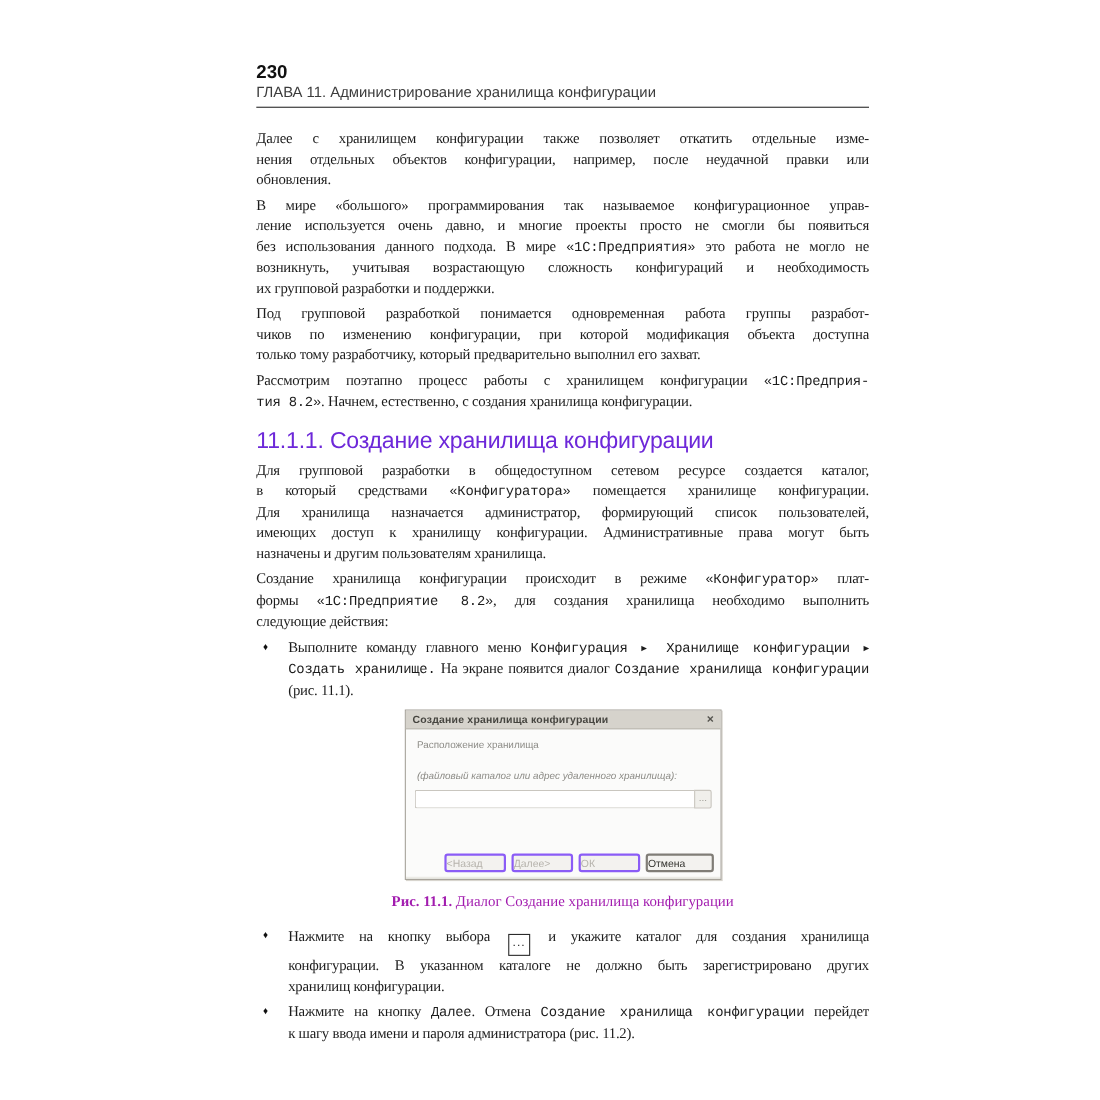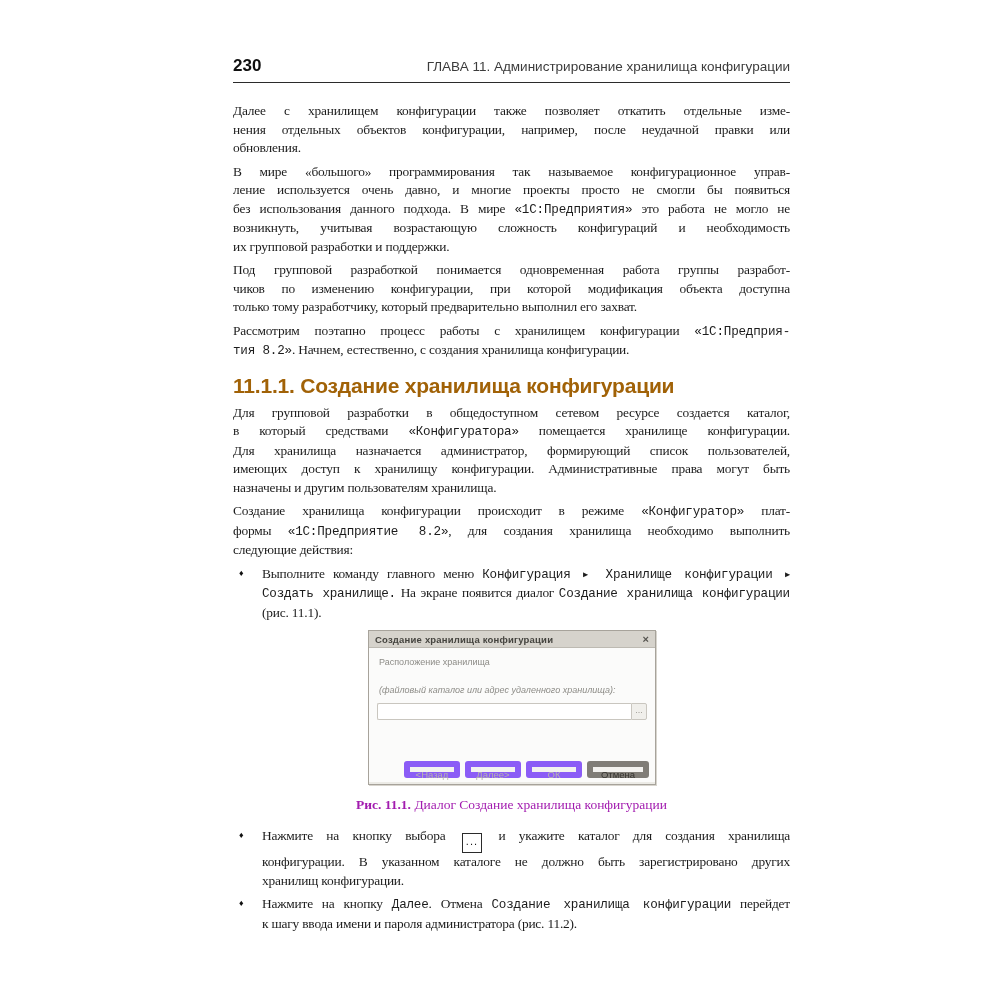--- a/index.html
+++ b/index.html
@@ -2,39 +2,39 @@
 <html><head>
 <meta charset="utf-8">
 <style>
   html,body{margin:0;padding:0;background:#ffffff;}
   body{width:1000px;height:1000px;position:relative;overflow:hidden;
        font-family:"Liberation Serif",serif;color:#1c1c1c;}
   .column{position:absolute;left:233px;top:0;width:557px;}
 
   
   .pagehead{margin-top:56px;display:flex;justify-content:space-between;align-items:baseline;
-            font-family:"Liberation Sans",sans-serif;}
+            font-family:"Liberation Sans",sans-serif;flex-direction:column;}
   .pagenum{font-weight:bold;font-size:17px;color:#101010;}
   .chapter{font-size:13.5px;color:#3c3c3c;}
   .rule{border-top:1.6px solid #2b2b2b;margin-top:6px;}
 
   
   .para{font-size:13.4px;margin-top:5px;letter-spacing:-0.2px;}
   #article-top .para:first-child{margin-top:19px;}
   #article-bottom .para:first-child{margin-top:14px;}
   .line{line-height:18.5px;text-align:justify;text-align-last:justify;}
   .line.last{text-align-last:left;}
   .run.ui{font-family:Liberation Mono, monospace;font-size:12.6px;}
   .run.b{font-weight:bold;}
   .run.arrow{font-size:8.5px;vertical-align:1.5px;}
   .run.inline-btn{display:inline-block;border:1.3px solid #2b2b2b;background:#fff;
       font-family:"Liberation Sans",sans-serif;font-size:11px;line-height:9px;
       padding:3px 3px 6px;margin:0 3px;vertical-align:-5px;letter-spacing:1px;}
-  .h2{font-family:"Liberation Sans",sans-serif;font-weight:bold;font-size:21px;
-      line-height:25px;color:#a16207;margin:12px 0 6px;letter-spacing:-0.2px;}
+  .h2{font-family:"Liberation Sans",sans-serif;font-weight:normal;font-size:21px;
+      line-height:25px;color:#6d28d9;margin:12px 0 6px;letter-spacing:-0.2px;}
   .para.bullet{position:relative;padding-left:29px;}
   .marker{position:absolute;left:6px;top:3px;font-size:9px;color:#111;}
 
   
   .figure-wrap{margin-top:8px;}
   .dialog{margin-left:135px;width:286px;background:#fbfbfa;border:1px solid #a7a39b;
           box-shadow:1px 1px 0 #d8d5ce, inset 0 -2px 0 #ecebe6;
           font-family:"Liberation Sans",sans-serif;}
   .dlg-title{height:16px;background:#d6d3cc;display:flex;align-items:center;
              padding:0 6px;border-bottom:1px solid #bdbab2;}
@@ -44,22 +44,22 @@
   .dlg-label{margin:9px 10px 0;font-size:9px;color:#8d8c87;line-height:11px;}
   .dlg-label.second{margin-top:17px;font-style:italic;}
   .dlg-input-row{display:flex;margin:7px 8px 0;height:17px;}
   .dlg-input{flex:1;border:1px solid #c9c6bf;border-right:none;background:#ffffff;
              height:17px;box-sizing:border-box;border-radius:2px 0 0 2px;padding:0 3px;
              font-size:10px;font-family:"Liberation Sans",sans-serif;outline:none;}
   .dlg-browse{width:16px;height:17px;box-sizing:border-box;border:1px solid #c9c6bf;
               background:#f0efeb;color:#9b9992;font-size:9px;text-align:center;
               line-height:13px;border-radius:0 2px 2px 0;}
   .dlg-buttons{position:absolute;bottom:6px;right:6px;display:flex;gap:5px;}
-  .dbtn{width:56px;height:17px;box-sizing:border-box;border:6px solid #8b5cf6;background:#f3f2ef;
-        color:#b6b3ac;font-size:9.5px;text-align:center;line-height:15px;border-radius:3px;}
+  .dbtn{width:56px;height:17px;box-sizing:border-box;border:2px solid #8b5cf6;background:#f3f2ef;
+        color:#b6b3ac;font-size:9.5px;line-height:15px;border-radius:3px;}
   .dbtn.on{width:62px;border-color:#807d77;color:#34332f;}
 
   .caption{text-align:center;font-size:13.5px;margin-top:12px;color:#a21caf;}
 </style>
 </head>
 <body>
 
 <div class="column">
 
   <div class="pagehead">

